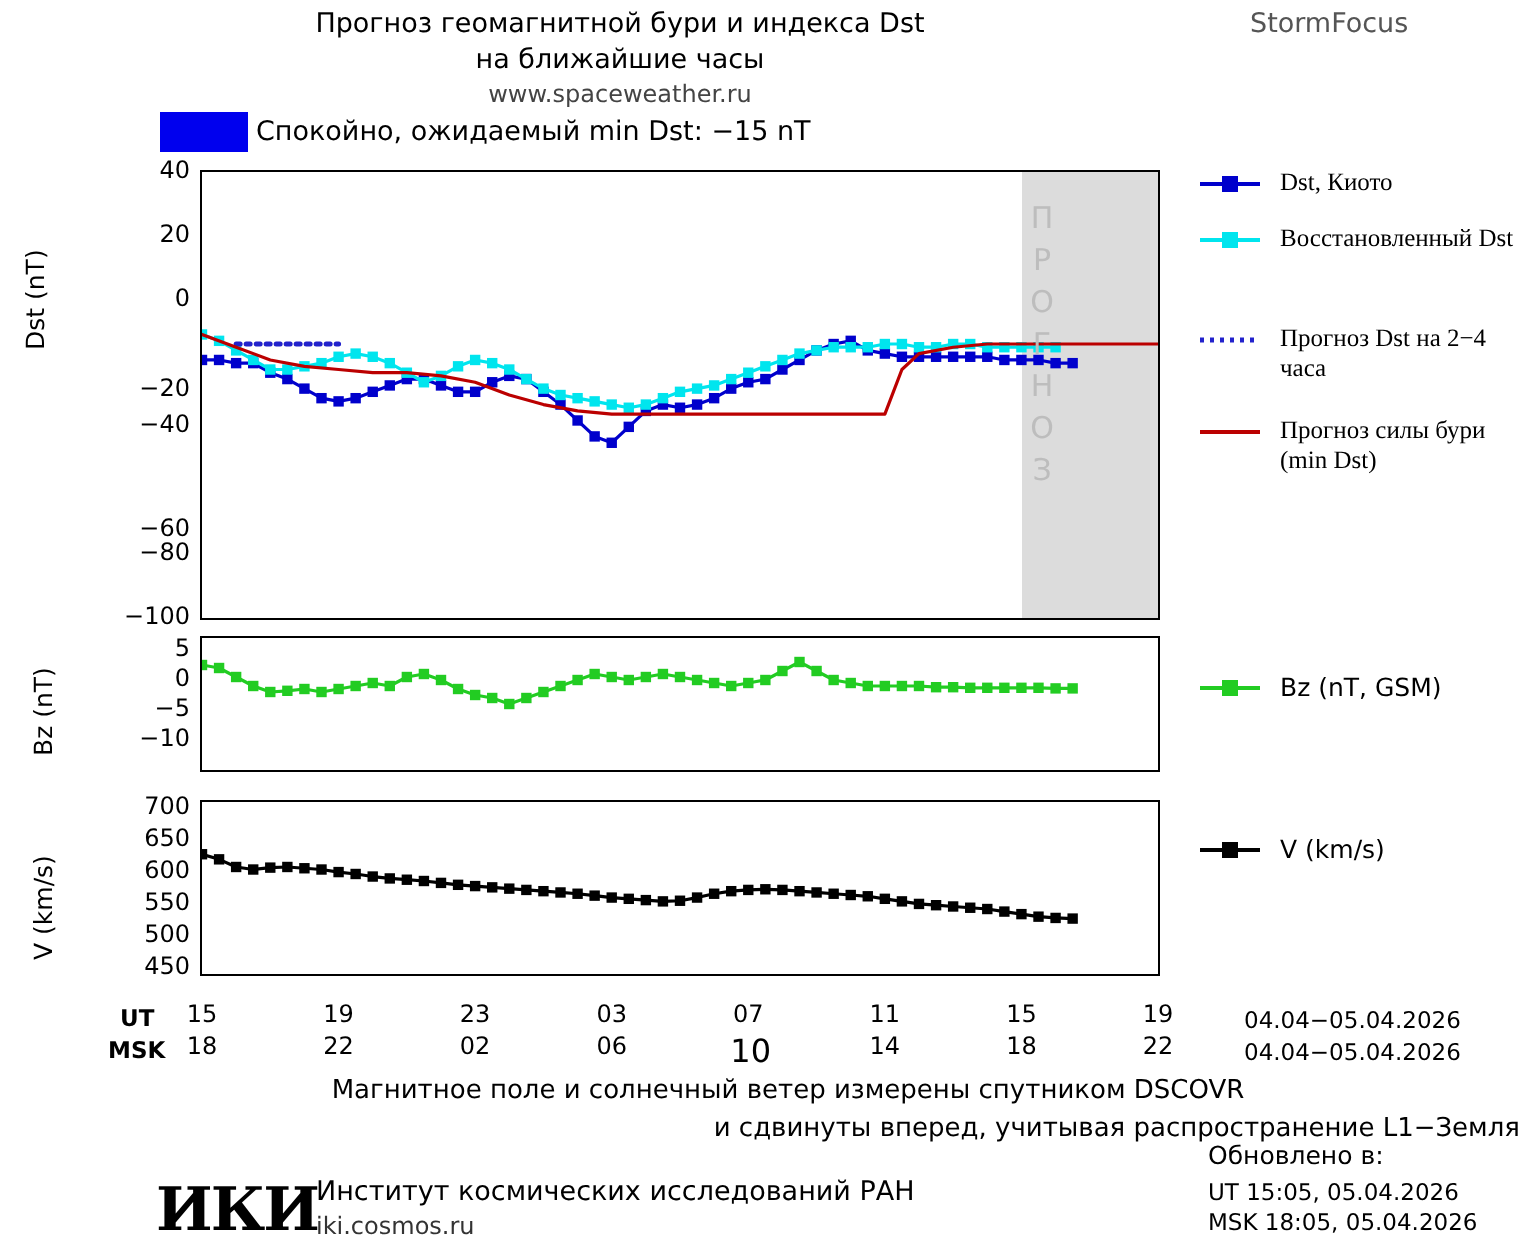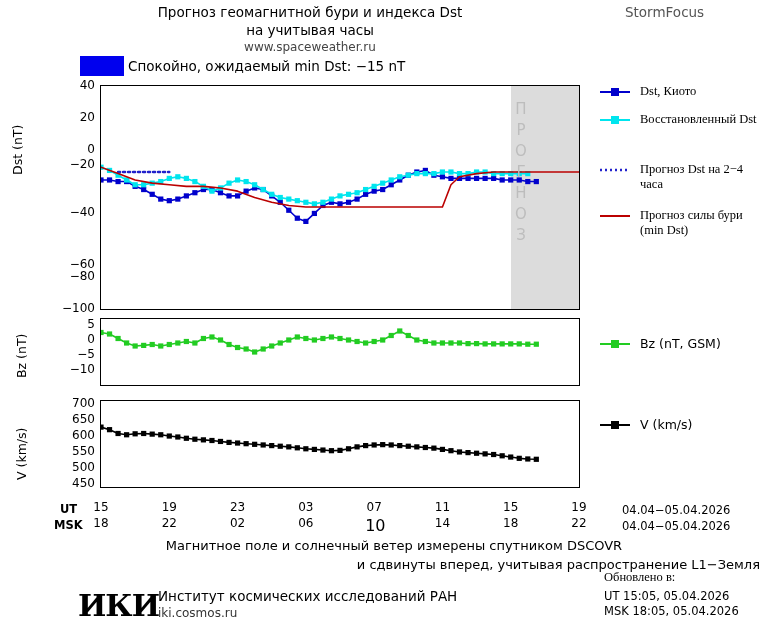--- a/index.html
+++ b/index.html
@@ -37,33 +37,33 @@
 
   .legitem{position:absolute;font-size:12.5px;}
 
   .footnote{left:14px;top:538px;width:760px;text-align:center;font-size:13px;}
   .footnote2{left:0;top:557px;width:760px;text-align:right;font-size:13px;}
 
   .iki-logo{left:78px;top:588px;font-size:30px;font-weight:bold;font-family:"DejaVu Serif","Liberation Serif",serif;letter-spacing:-1px;}
   .iki-t1{left:158px;top:588px;font-size:13.5px;}
   .iki-t2{left:158px;top:606px;font-size:12px;color:#333;}
 
-  .upd-title{left:604px;top:570px;font-size:12.5px;font-family:Liberation Serif, serif;}
+  .upd-title{left:604px;top:570px;font-size:12.5px;}
   .upd1{left:604px;top:589px;font-size:11.5px;}
   .upd2{left:604px;top:604px;font-size:11.5px;}
 
   .date-r1{left:622px;top:503px;font-size:11.5px;}
   .date-r2{left:622px;top:519px;font-size:11.5px;}
   svg{display:block;}
 </style>
 </head>
 <body>
 
 <div class="abs title1">Прогноз геомагнитной бури и индекса Dst</div>
-<div class="abs title2">на учитывая часы</div>
+<div class="abs title2">на ближайшие часы</div>
 <div class="abs title3">www.spaceweather.ru</div>
 <div class="abs stormfocus">StormFocus</div>
 
 <div class="abs legendbox"></div>
 <div class="abs legendtext">Спокойно, ожидаемый min Dst: −15 nT</div>
 
 <div class="abs ylab-main">Dst (nT)</div>
 <div class="abs plot">
   <div class="forecastband"></div>
   <svg id="svg-dst" width="478" height="223" viewBox="0 0 478 223" style="position:absolute;left:0;top:0;">
@@ -174,21 +174,21 @@
       <rect x="424.19" y="85.01" width="5.2" height="5.2" fill="#00e5ee"></rect>
       <path d="M17.07 86.01 L25.61 86.01 L34.14 86.01 L42.68 86.01 L51.21 86.01 L59.75 86.01 L68.29 86.01" fill="none" stroke="#2222cc" stroke-width="2.5" stroke-dasharray="2,3" stroke-linecap="round" stroke-linejoin="round"></path>
       <path d="M0.00 81.24 L17.07 87.61 L34.14 93.98 L51.21 97.16 L68.29 98.76 L85.36 100.35 L102.43 100.35 L119.50 101.94 L136.57 105.13 L153.64 111.50 L170.71 116.28 L187.79 119.46 L204.86 121.06 L221.93 121.06 L239.00 121.06 L256.07 121.06 L273.14 121.06 L290.21 121.06 L307.29 121.06 L324.36 121.06 L341.43 121.06 L349.96 98.76 L358.50 90.79 L375.57 87.61 L392.64 86.01 L409.71 86.01 L426.79 86.01 L443.86 86.01 L460.93 86.01 L478.00 86.01" fill="none" stroke="#bb0000" stroke-width="1.6" stroke-dasharray="none" stroke-linecap="round" stroke-linejoin="round"></path>
     </svg>
 </div>
 <div class="abs bandlabel">ПРОГНОЗ</div>
 <div class="abs" id="dst-yticks" style="left:50px;top:85px;width:45px;height:225px;">
     <div class="ytick" style="top: -7px;">40</div>
     <div class="ytick" style="top: 24.8571px;">20</div>
     <div class="ytick" style="top: 56.7143px;">0</div>
-    <div class="ytick" style="top: 72px;">−20</div>
+    <div class="ytick" style="top: 102px;">−20</div>
     <div class="ytick" style="top: 120.429px;">−40</div>
     <div class="ytick" style="top: 152.286px; margin-top: 20px;">−60</div>
     <div class="ytick" style="top: 184.143px;">−80</div>
     <div class="ytick" style="top: 216px;">−100</div>
   </div>
 
 <div class="abs ylab-bz">Bz (nT)</div>
 <div class="abs plot2">
   <svg id="svg-bz" width="478" height="66" viewBox="0 0 478 66" style="position:absolute;left:0;top:0;">
       <path d="M0.00 13.50 L8.54 15.00 L17.07 19.50 L25.61 24.00 L34.14 27.00 L42.68 26.40 L51.21 25.50 L59.75 27.00 L68.29 25.50 L76.82 24.00 L85.36 22.50 L93.89 24.00 L102.43 19.50 L110.96 18.00 L119.50 21.00 L128.04 25.50 L136.57 28.50 L145.11 30.00 L153.64 33.00 L162.18 30.00 L170.71 27.00 L179.25 24.00 L187.79 21.00 L196.32 18.00 L204.86 19.50 L213.39 21.00 L221.93 19.50 L230.46 18.00 L239.00 19.50 L247.54 21.00 L256.07 22.50 L264.61 24.00 L273.14 22.50 L281.68 21.00 L290.21 16.50 L298.75 12.00 L307.29 16.50 L315.82 21.00 L324.36 22.50 L332.89 24.00 L341.43 24.00 L349.96 24.00 L358.50 24.00 L367.04 24.60 L375.57 24.60 L384.11 24.90 L392.64 24.90 L401.18 24.90 L409.71 24.90 L418.25 24.90 L426.79 25.20 L435.32 25.20" fill="none" stroke="#22cc22" stroke-width="1.6" stroke-dasharray="none" stroke-linecap="round" stroke-linejoin="round"></path>

